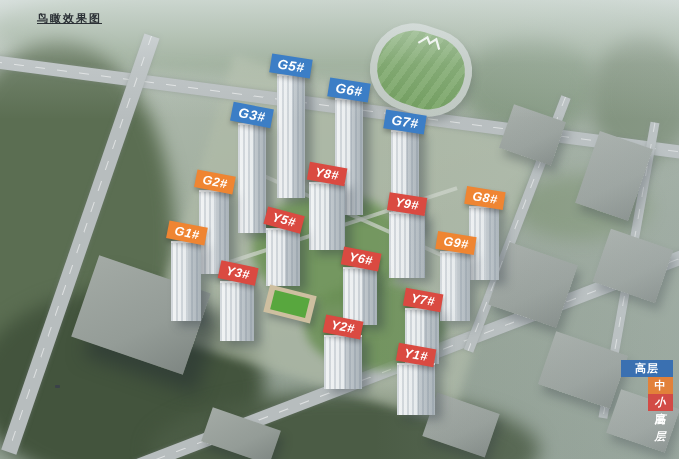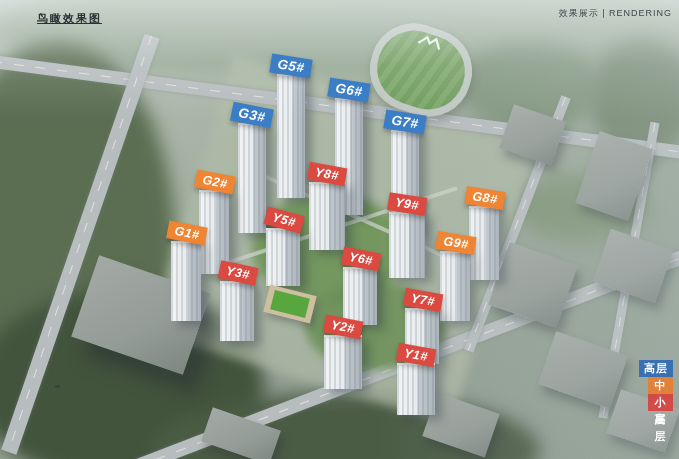--- a/index.html
+++ b/index.html
@@ -31,21 +31,21 @@
   #haze{position:absolute;inset:0;pointer-events:none;z-index:15;
     background:linear-gradient(180deg,rgba(238,244,246,.6) 0%,rgba(238,244,246,.15) 14%,rgba(238,244,246,0) 26%),
                linear-gradient(90deg,rgba(238,244,246,0) 55%,rgba(205,214,218,.22) 100%);}
   #title-left{position:absolute;left:37px;top:11px;z-index:30;font-size:11px;font-weight:bold;
     color:#2c3136;letter-spacing:2px;text-decoration:underline;}
   #title-right{position:absolute;right:7px;top:7px;z-index:30;font-size:9px;
     color:#40474c;letter-spacing:1px;}
   #legend{position:absolute;right:6px;top:360px;z-index:30;display:flex;flex-direction:column;align-items:flex-end;}
   .legend-row{height:17px;line-height:17px;text-align:center;color:#fff;font-weight:bold;
     font-size:11px;letter-spacing:1px;padding:0 4px;box-sizing:border-box;}
-  .legend-row.w2{width:34px;}
+  .legend-row.w2{width:52px;}
   .legend-row.w3{width:25px;margin-left:24px;}
   #stadium{position:absolute;left:370px;top:26px;width:102px;height:88px;transform:rotate(18deg);z-index:4;}
   #stadium .track{position:absolute;inset:0;border-radius:42px;background:#bec7c0;box-shadow:3px 4px 8px rgba(50,60,55,.3);}
   #stadium .field{position:absolute;inset:7px;border-radius:36px;
     background:repeating-linear-gradient(108deg,#7ba667 0 6px,#6d9a59 6px 12px);}
   #stadium svg{position:absolute;left:38px;top:8px;}
   #kindergarten{position:absolute;left:266px;top:290px;width:48px;height:28px;transform:rotate(14deg);
     background:#cebfa0;box-shadow:4px 4px 7px rgba(45,55,60,.35);z-index:6;}
   #kindergarten .roof{position:absolute;inset:4px 6px;background:#58a73e;}
   #site-pad{position:absolute;left:185px;top:95px;width:315px;height:290px;transform:rotate(17deg);
@@ -134,21 +134,20 @@
   <div class="tag" style="left: 327px; top: 174px; transform: translate(-50%, -50%) rotate(10deg); background: rgb(218, 74, 65);">Y8#</div>
   <div class="tag" style="left: 407px; top: 204px; transform: translate(-50%, -50%) rotate(9deg); background: rgb(218, 74, 65);">Y9#</div>
   <div class="tag" style="left: 284px; top: 220px; transform: translate(-50%, -50%) rotate(15deg); background: rgb(218, 74, 65);">Y5#</div>
   <div class="tag" style="left: 361px; top: 259px; transform: translate(-50%, -50%) rotate(11deg); background: rgb(218, 74, 65);">Y6#</div>
   <div class="tag" style="left: 238px; top: 273px; transform: translate(-50%, -50%) rotate(12deg); background: rgb(218, 74, 65);">Y3#</div>
   <div class="tag" style="left: 423px; top: 300px; transform: translate(-50%, -50%) rotate(10deg); background: rgb(218, 74, 65);">Y7#</div>
   <div class="tag" style="left: 343px; top: 327px; transform: translate(-50%, -50%) rotate(11deg); background: rgb(218, 74, 65);">Y2#</div>
   <div class="tag" style="left: 416px; top: 355px; transform: translate(-50%, -50%) rotate(10deg); background: rgb(218, 74, 65);">Y1#</div>
 
   <div id="title-left">鸟瞰效果图</div>
-  <div id="title-right">效果展示 | RENDERING</div>
 
   <div id="legend">
     <div class="legend-row w2" style="background: rgb(58, 112, 177);">高层</div>
     <div class="legend-row w3" style="background: rgb(226, 129, 58);">中高层</div>
-    <div class="legend-row w3" style="background: rgb(210, 75, 70);">小高层</div>
+    <div class="legend-row w3" style="background: rgb(210, 75, 70); font-style: italic;">小高层</div>
   </div>
 
 </div>
 
 </body></html>

